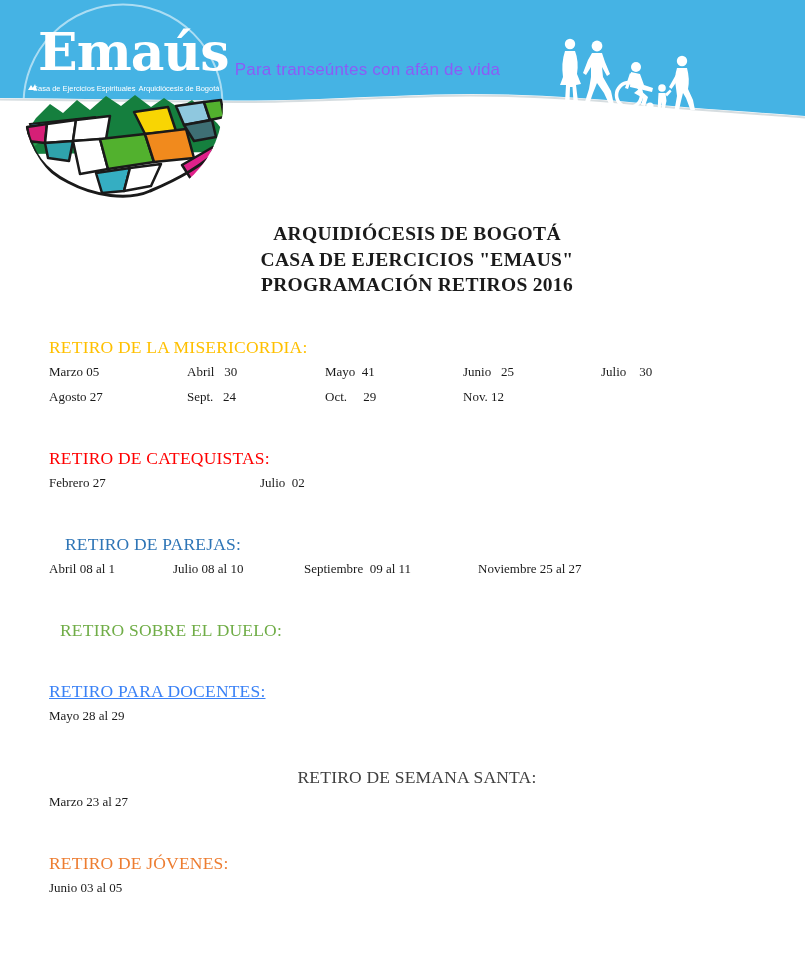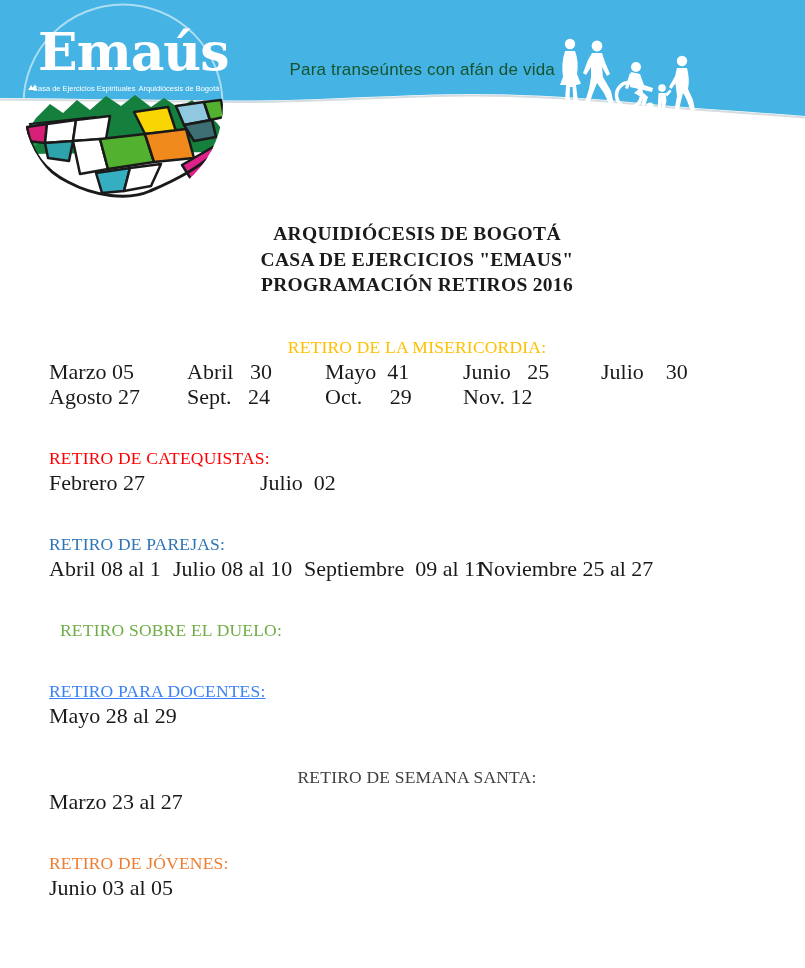--- a/index.html
+++ b/index.html
@@ -9,32 +9,32 @@
   
   .header{position:relative;width:805px;height:212px;}
   .header svg{position:absolute;left:0;top:0;}
   .brand{position:absolute;left:38px;top:26px;width:176px;text-align:right;
          font-family:"DejaVu Serif", serif;font-weight:bold;font-size:52px;
          line-height:52px;color:#ffffff;letter-spacing:-1px;}
   .logo-sub{position:absolute;left:28px;top:84px;width:196px;text-align:center;
             font-family:"Liberation Sans", sans-serif;font-size:7.5px;
             color:#ffffff;white-space:nowrap;display:flex;align-items:center;
             justify-content:center;gap:3px;}
-  .tagline{position:absolute;left:180px;top:60px;width:375px;text-align:right;
+  .tagline{position:absolute;left:180px;top:60px;width:375px;text-align:center;
            font-family:"Liberation Sans", sans-serif;font-weight:normal;
-           font-size:17px;color:#14532d;letter-spacing:.2px;}
+           font-size:17px;color:#8b5cf6;letter-spacing:.2px;}
 
   
   .content{padding-left:49px;padding-right:20px;}
   .title-block{margin-top:9px;text-align:center;font-weight:bold;
                font-size:19.5px;line-height:25.5px;letter-spacing:.3px;}
   .section{margin-top:37px;}
   .sec-title{margin:0;font-weight:normal;font-size:17.5px;line-height:24px;
              letter-spacing:.2px;}
-  .row{display:flex;font-size:22px;line-height:25px;}
+  .row{display:flex;font-size:13px;line-height:25px;}
   .cell{white-space:pre;flex:0 0 auto;}
   .w138{width:138px}.w211{width:211px}.w124{width:124px}
   .w131{width:131px}.w174{width:174px}.w238{width:238px}
 </style>
 </head>
 <body>
 
 <div class="header">
   <svg width="805" height="212" viewBox="0 0 805 212">
     <defs>
@@ -118,21 +118,21 @@
 
 <div class="content">
 
   <div class="title-block">
     <div>ARQUIDIÓCESIS DE BOGOTÁ</div>
     <div>CASA DE EJERCICIOS "EMAUS"</div>
     <div>PROGRAMACIÓN RETIROS 2016</div>
   </div>
 
   <div class="section">
-    <h2 class="sec-title" style="color: rgb(255, 192, 0); text-align: center;">RETIRO DE LA MISERICORDIA:</h2>
+    <h2 class="sec-title" style="color: rgb(255, 192, 0);">RETIRO DE LA MISERICORDIA:</h2>
     <div class="row">
       <span class="cell w138">Marzo 05</span>
       <span class="cell w138">Abril   30</span>
       <span class="cell w138">Mayo  41</span>
       <span class="cell w138">Junio   25</span>
       <span class="cell">Julio    30</span>
     </div>
     <div class="row">
       <span class="cell w138">Agosto 27</span>
       <span class="cell w138">Sept.   24</span>
@@ -143,21 +143,21 @@
 
   <div class="section">
     <h2 class="sec-title" style="color: rgb(255, 0, 0);">RETIRO DE CATEQUISTAS:</h2>
     <div class="row">
       <span class="cell w211">Febrero 27</span>
       <span class="cell">Julio  02</span>
     </div>
   </div>
 
   <div class="section">
-    <h2 class="sec-title" style="color: rgb(46, 117, 182);">RETIRO DE PAREJAS:</h2>
+    <h2 class="sec-title" style="color: rgb(46, 117, 182); margin-left: 16px;">RETIRO DE PAREJAS:</h2>
     <div class="row">
       <span class="cell w124">Abril 08 al 1</span>
       <span class="cell w131">Julio 08 al 10</span>
       <span class="cell w174">Septiembre  09 al 11</span>
       <span class="cell">Noviembre 25 al 27</span>
     </div>
   </div>
 
   <div class="section">
     <h2 class="sec-title" style="color: rgb(112, 173, 71); margin-left: 11px;">RETIRO SOBRE EL DUELO:</h2>

